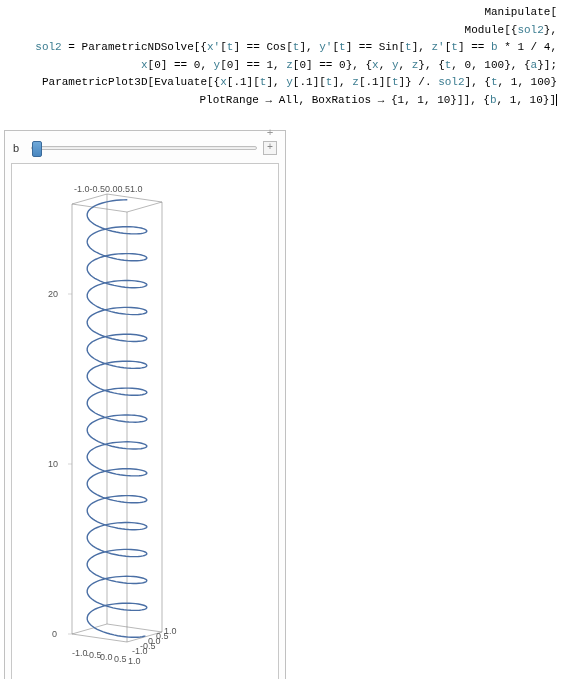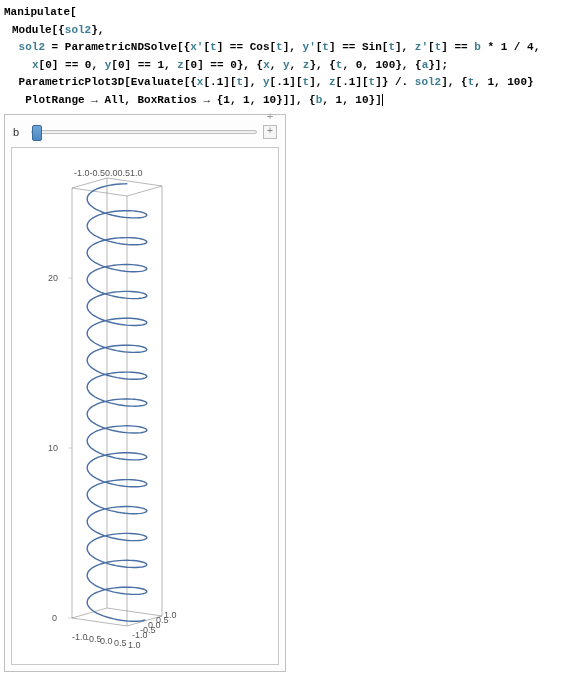--- a/index.html
+++ b/index.html
@@ -4,23 +4,24 @@
   <style>
     * { margin: 0; padding: 0; box-sizing: border-box; }
     body {
       font-family: "Courier New", Consolas, monospace;
       font-size: 11px;
       background: #fff;
       padding: 4px;
       width: 561px;
     }
     .code-block {
-      font-weight: bold;
+      font-weight: normal;
       line-height: 1.6;
-      margin-bottom: 4px;
+      margin-bottom: 20px;
+      text-align: right;
     }
     .code-line { white-space: nowrap; }
     .indent1 { padding-left: 8px; }
     .indent2 { padding-left: 28px; }
     .fn { color: #000; }
     .var { color: #3c7d91; }
     .num { color: #000; }
     .op { color: #000; }
     
     .output-panel {

